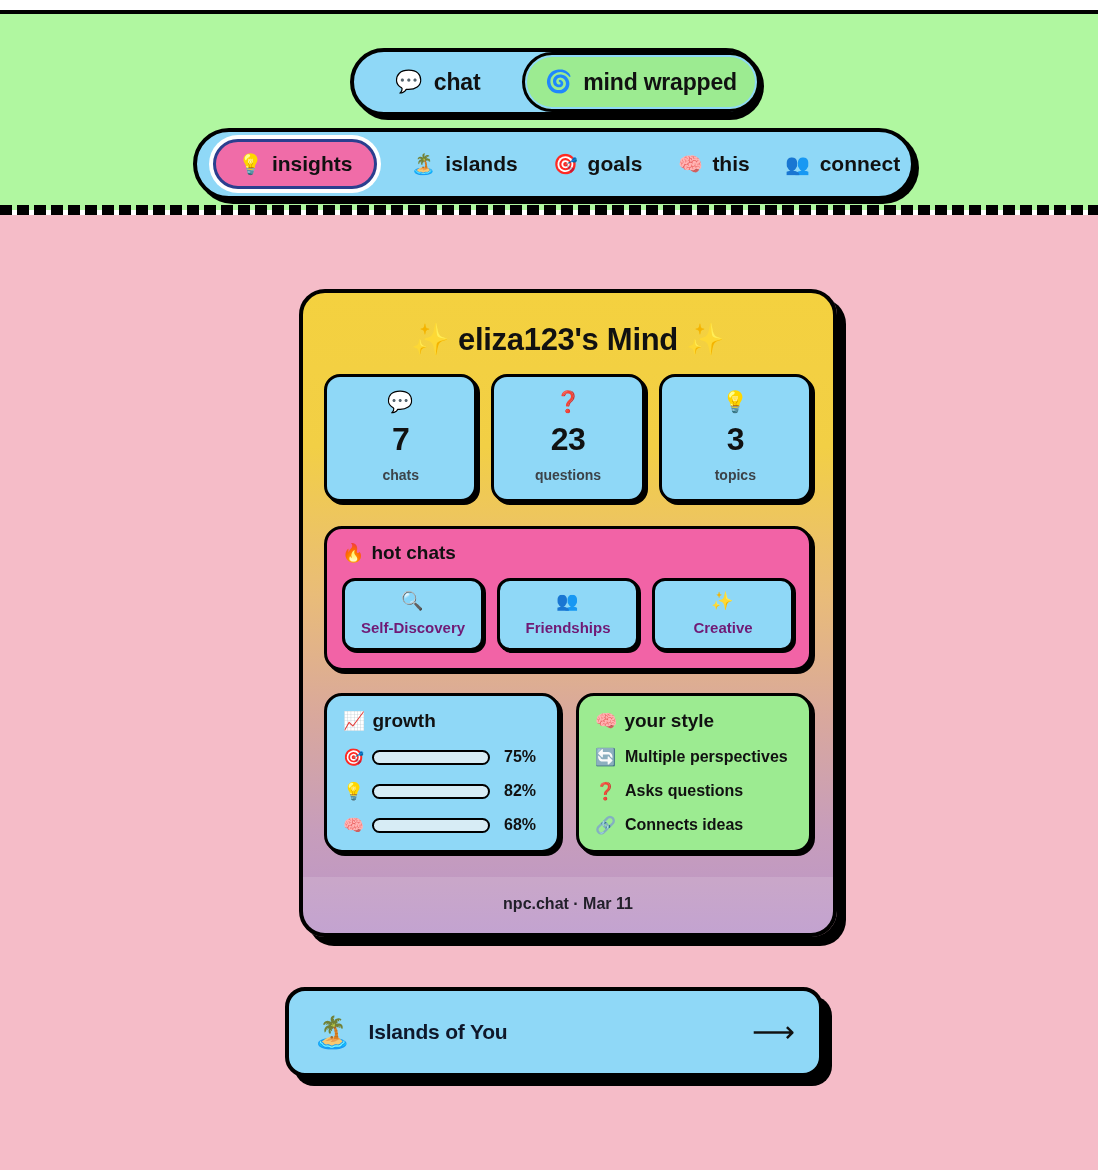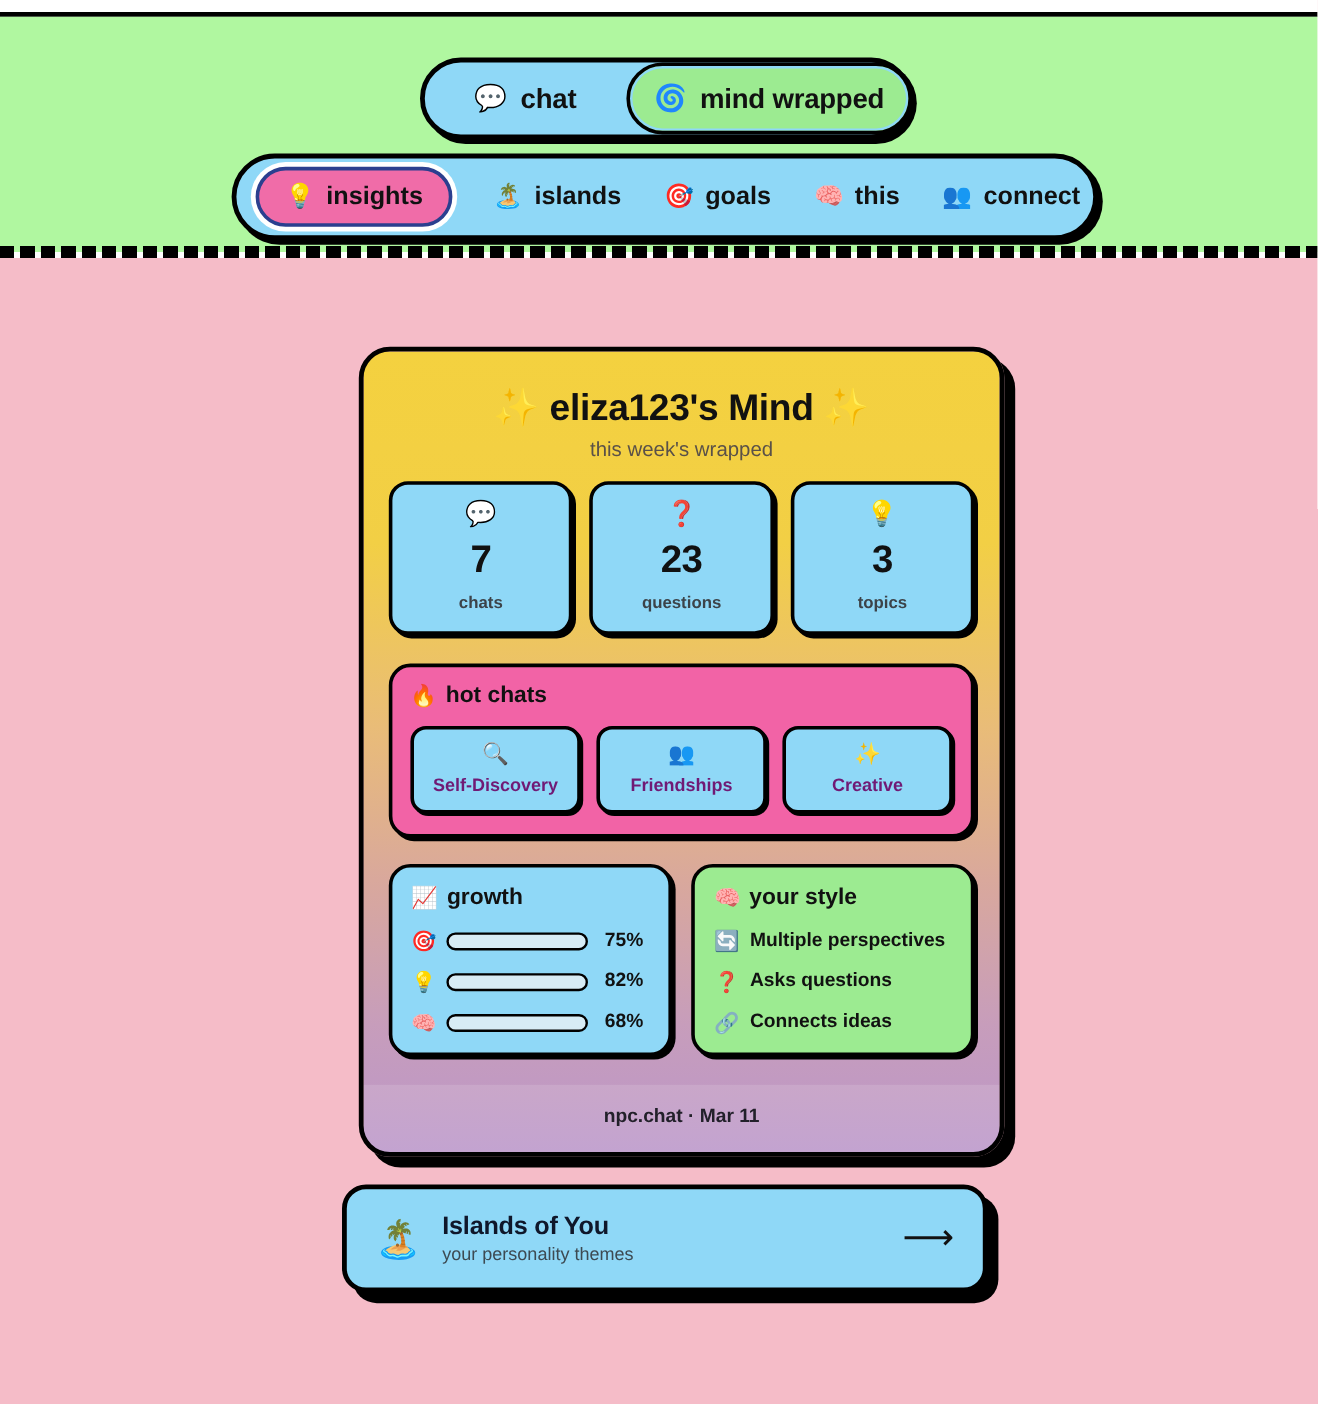--- a/index.html
+++ b/index.html
@@ -372,21 +372,20 @@
   </div>
 
   <div class="divider"></div>
 
   <div class="body-area">
 
     <div class="wrapped-card">
 
       <div class="card-head">
         <div class="card-title">✨ eliza123's Mind ✨</div>
-        <div class="card-subtitle">this week's wrapped</div>
       </div>
 
       <div class="stat-row">
         <div class="stat-box">
           <div class="stat-emoji">💬</div>
           <div class="stat-value">7</div>
           <div class="stat-label">chats</div>
         </div>
         <div class="stat-box">
           <div class="stat-emoji">❓</div>
@@ -474,19 +473,18 @@
         </div>
       </div>
 
       <div class="card-footer">npc.chat · Mar 11</div>
     </div>
 
     <div class="islands-card">
       <span class="islands-emoji">🏝️</span>
       <span class="islands-text">
         <span class="islands-title" style="display:block">Islands of You</span>
-        <span class="islands-sub" style="display:block">your personality themes</span>
       </span>
       <span class="islands-arrow">⟶</span>
     </div>
 
   </div>
 </div>
 
 </body></html>

